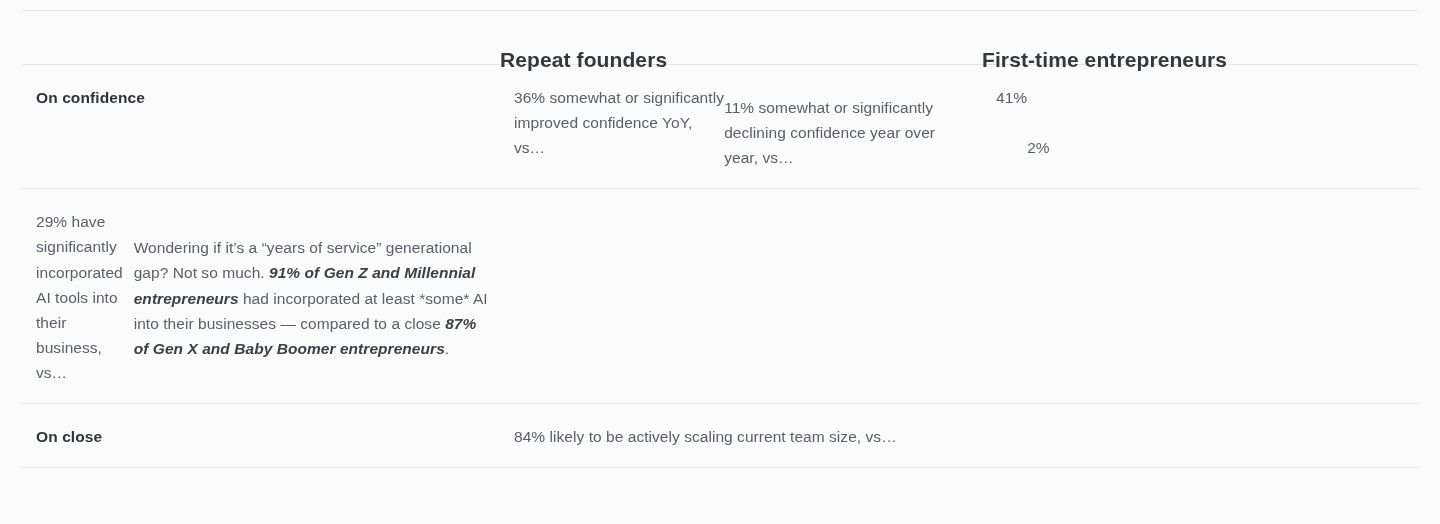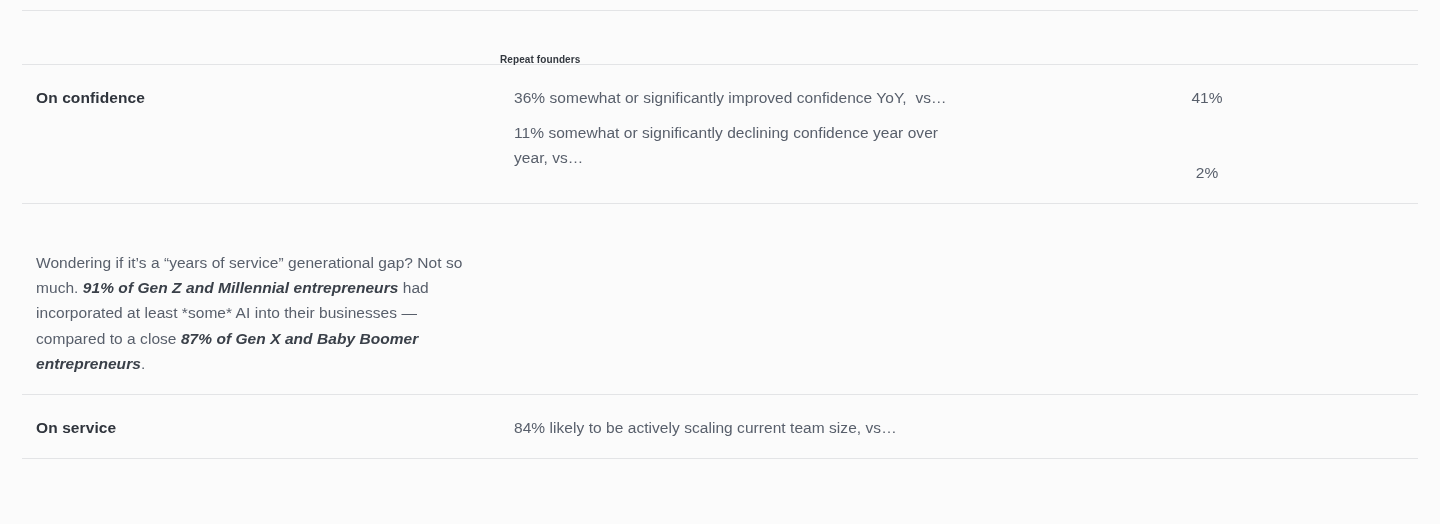--- a/index.html
+++ b/index.html
@@ -51,21 +51,21 @@
     flex: 1 1 auto;
     box-sizing: border-box;
   }
 
   
   .header-row {
     height: 53px;
     align-items: center;
   }
   .header-cell {
-    font-size: 10px;
+    font-size: 21px;
     font-weight: 700;
     color: #33383f;
     letter-spacing: 0.1px;
     line-height: 1.3;
     margin-top: 44px;
   }
 
   
   .body-row {
     padding-top: 20px;
@@ -77,21 +77,20 @@
     font-size: 15.5px;
     font-weight: 700;
     color: #2f343c;
     line-height: 1.55;
     letter-spacing: 0.1px;
     padding-top: 1px;
   }
 
   .cell-stack {
     display: flex;
-    flex-direction: column;
   }
 
   .para {
     font-size: 15.5px;
     font-weight: 400;
     color: #585f6b;
     line-height: 1.62;
     letter-spacing: 0.05px;
     white-space: pre-wrap;
   }
@@ -116,48 +115,50 @@
 </head>
 <body>
 
 <div class="comparison-table">
 
   <div class="rule top"></div>
 
   <div class="row header-row">
     <div class="col-label header-cell"></div>
     <div class="col-a header-cell">Repeat founders</div>
+    <div class="col-b header-cell">First-time entrepreneurs</div>
   </div>
 
   <div class="rule"></div>
 
   <div class="row body-row">
     <div class="col-label row-label">On confidence</div>
     <div class="col-a cell-stack">
       <div class="para">36% somewhat or significantly improved confidence YoY,  vs…</div>
       <div class="para">11% somewhat or significantly declining confidence year over year, vs…</div>
     </div>
     <div class="col-b cell-stack">
       <div class="stat">41%</div>
       <div class="stat" style="margin-top:50px">2%</div>
     </div>
   </div>
 
   <div class="rule"></div>
 
   <div class="row body-row">
     <div class="col-a cell-stack">
+      <div class="para">29% have significantly incorporated AI tools into their business, vs…</div>
       <div class="para" style="margin-top:26px"><span>Wondering if it’s a “years of service” generational gap? Not so much. </span><b>91% of Gen Z and Millennial entrepreneurs</b><span> had incorporated at least *some* AI into their businesses — compared to a close </span><b>87% of Gen X and Baby Boomer entrepreneurs</b><span>.</span></div>
     </div>
   </div>
 
   <div class="rule"></div>
 
   <div class="row body-row">
-    <div class="col-label row-label">On service</div>
+    <div class="col-label row-label">On close</div>
     <div class="col-a cell-stack">
       <div class="para">84% likely to be actively scaling current team size, vs…</div>
     </div>
   </div>
 
   <div class="rule"></div>
 
 </div>
 
 </body></html>

